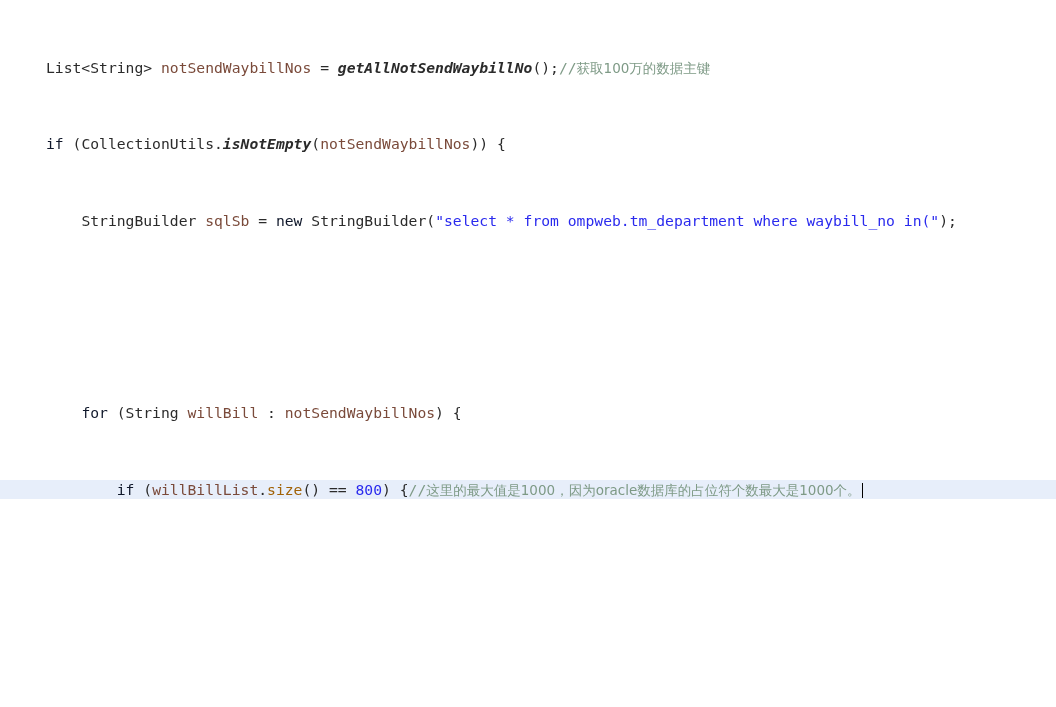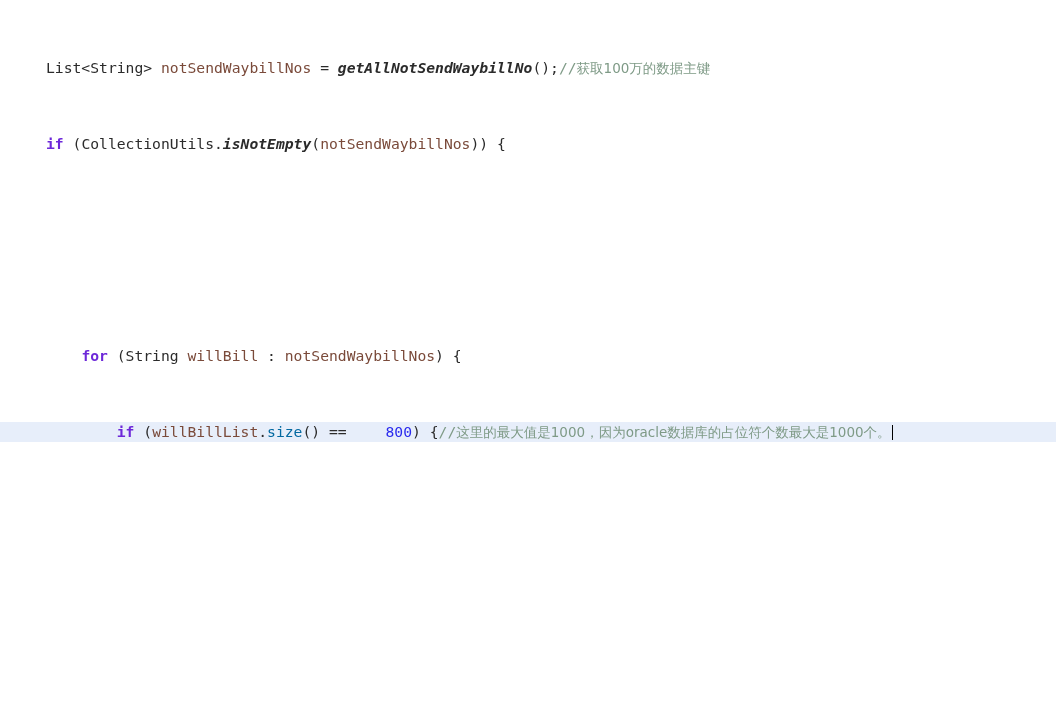--- a/index.html
+++ b/index.html
@@ -34,27 +34,27 @@
     position: relative;
     height: 19.2px;
     padding-left: 46px;
     box-sizing: border-box;
     white-space: pre;
   }
   .line.hl {
     background: #e7eefa;
   }
   
-  .kw   { color: #6d28d9; font-weight: bold; }
+  .kw   { color: #0f172a; font-weight: normal; }
   .typ  { color: #2b2b2b; }
   .var  { color: #7a4a3a; }
   .str  { color: #2a2aee; }
-  .num  { color: #2a2aee; margin-left: 30px; }
+  .num  { color: #2a2aee; }
   .cmt  { color: #7e9a86; }
-  .mth  { color: #0369a1; }
+  .mth  { color: #a16207; }
   .ital { color: #2b2b2b; font-style: italic; font-weight: bold; }
   .pun  { color: #2b2b2b; }
   .cn   { font-family: "DejaVu Sans", "Liberation Sans", sans-serif; font-size: 13.5px; }
   .caret {
     display: inline-block;
     width: 1px;
     height: 15px;
     background: #000000;
     vertical-align: -3px;
     margin-left: 1px;
@@ -63,20 +63,21 @@
 </head>
 <body>
 
 <div id="editor">
   <div class="code-area">
 
     <div class="line"><span class="typ">List&lt;String&gt;</span> <span class="var">notSendWaybillNos</span> <span class="pun">=</span> <span class="ital">getAllNotSendWaybillNo</span><span class="pun">();</span><span class="cmt">//<span class="cn">获取100万的数据主键</span></span></div>
 
     <div class="line"><span class="kw">if</span> <span class="pun">(</span><span class="typ">CollectionUtils</span><span class="pun">.</span><span class="ital">isNotEmpty</span><span class="pun">(</span><span class="var">notSendWaybillNos</span><span class="pun">)) {</span></div>
 
+    <div class="line">    <span class="typ">StringBuilder</span> <span class="var">sqlSb</span> <span class="pun">=</span> <span class="kw">new</span> <span class="typ">StringBuilder</span><span class="pun">(</span><span class="str">"select * from ompweb.tm_department where waybill_no in("</span><span class="pun">);</span></div>
 
 
     <div class="line">&nbsp;</div>
 
 
     <div class="line">    <span class="kw">for</span> <span class="pun">(</span><span class="typ">String</span> <span class="var">willBill</span> <span class="pun">:</span> <span class="var">notSendWaybillNos</span><span class="pun">) {</span></div>
 
     <div class="line hl">        <span class="kw">if</span> <span class="pun">(</span><span class="var">willBillList</span><span class="pun">.</span><span class="mth">size</span><span class="pun">() ==</span> <span class="num">800</span><span class="pun">) {</span><span class="cmt">//<span class="cn">这里的最大值是1000，因为oracle数据库的占位符个数最大是1000个。</span></span><span class="caret"></span></div>
 
 

